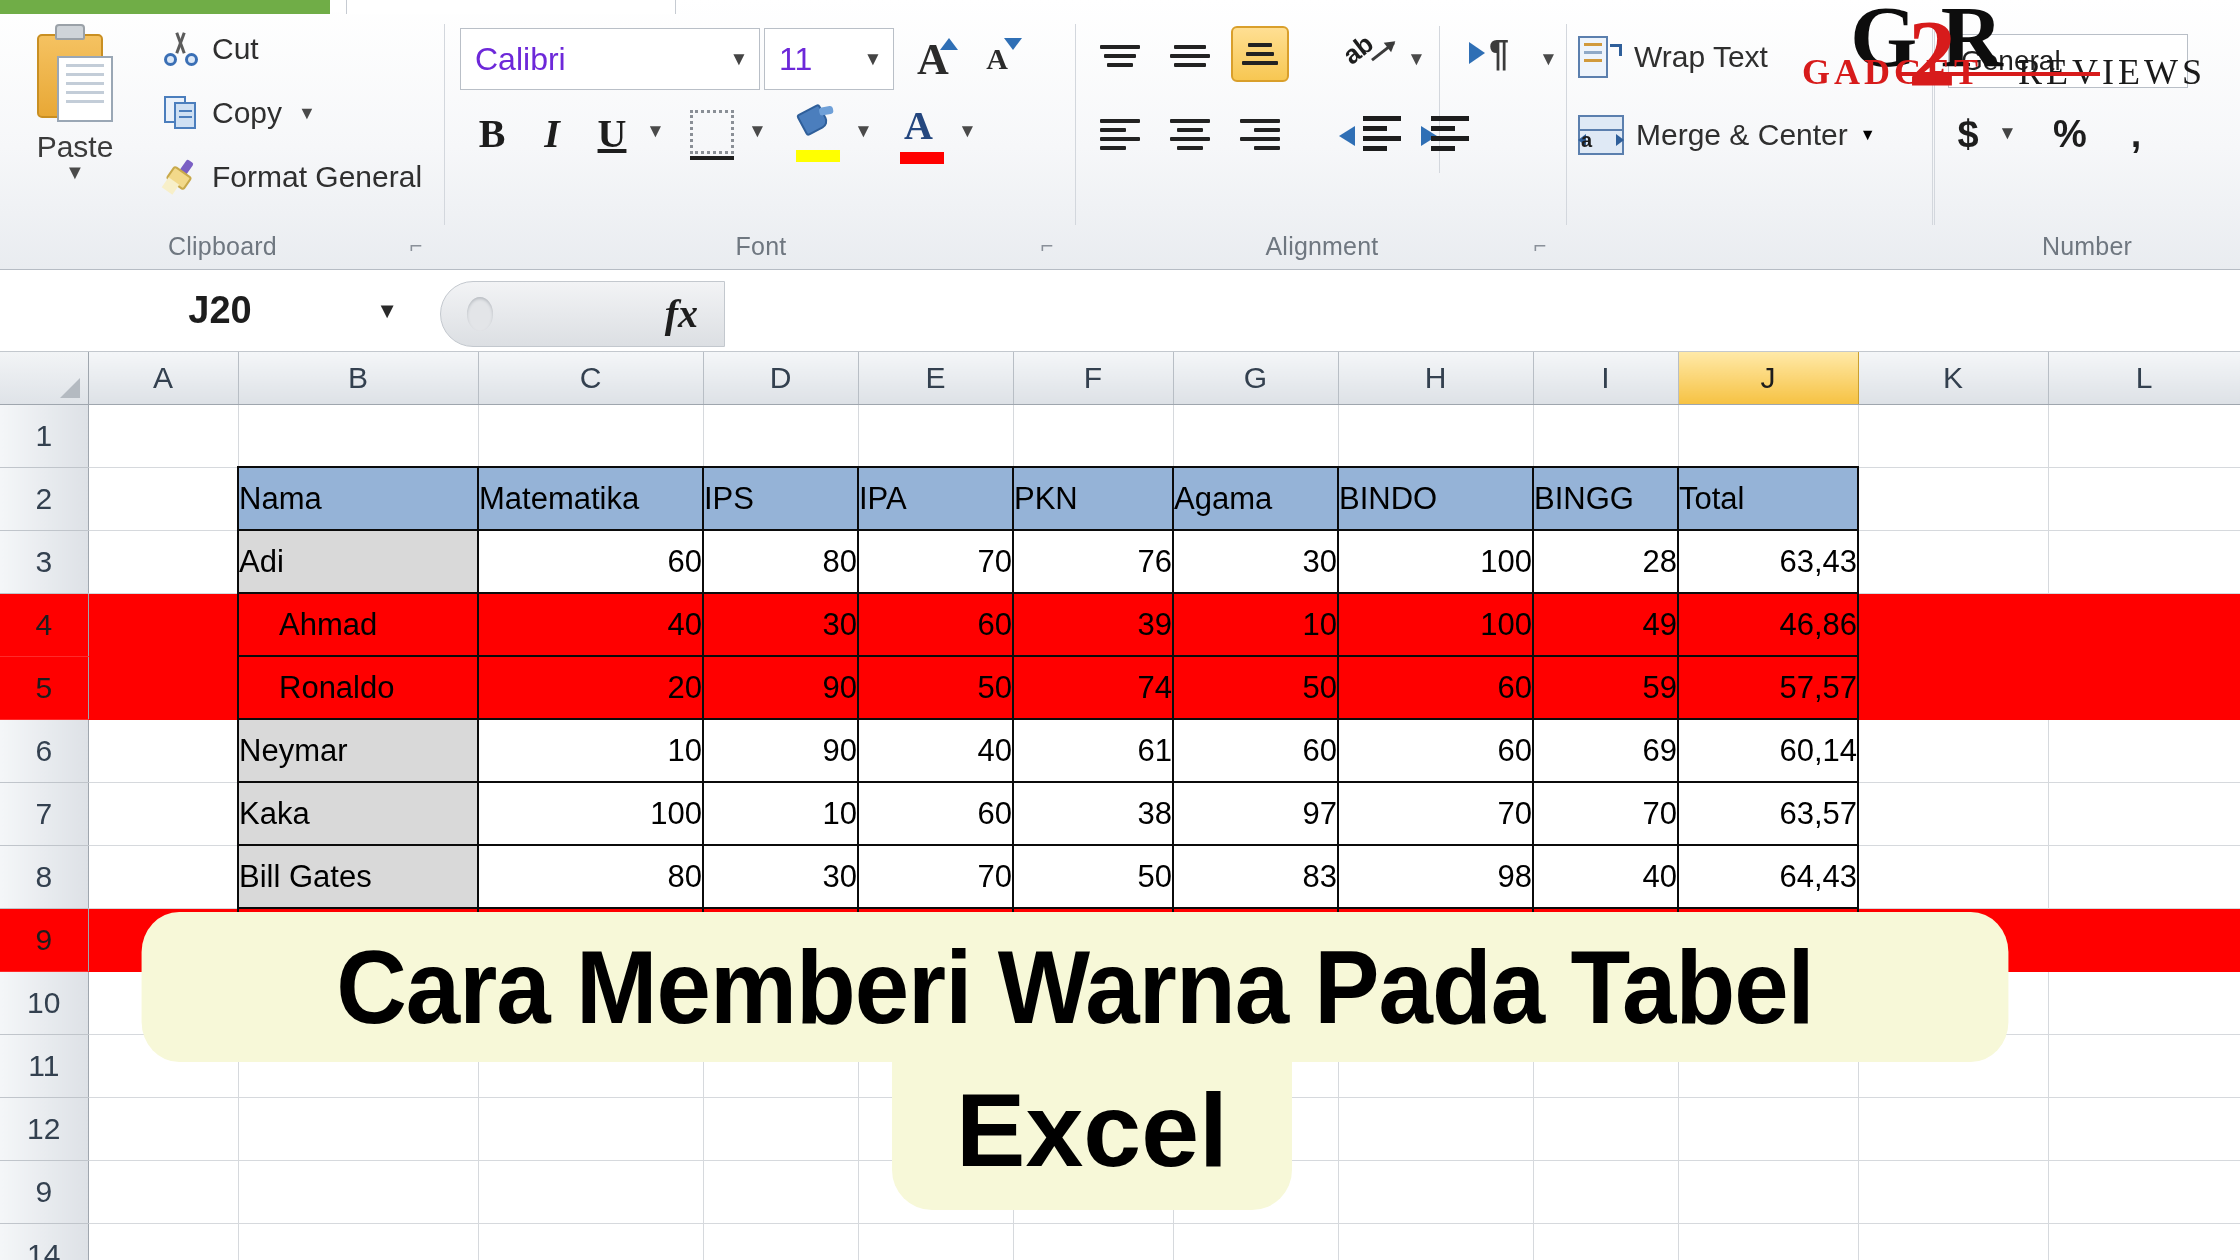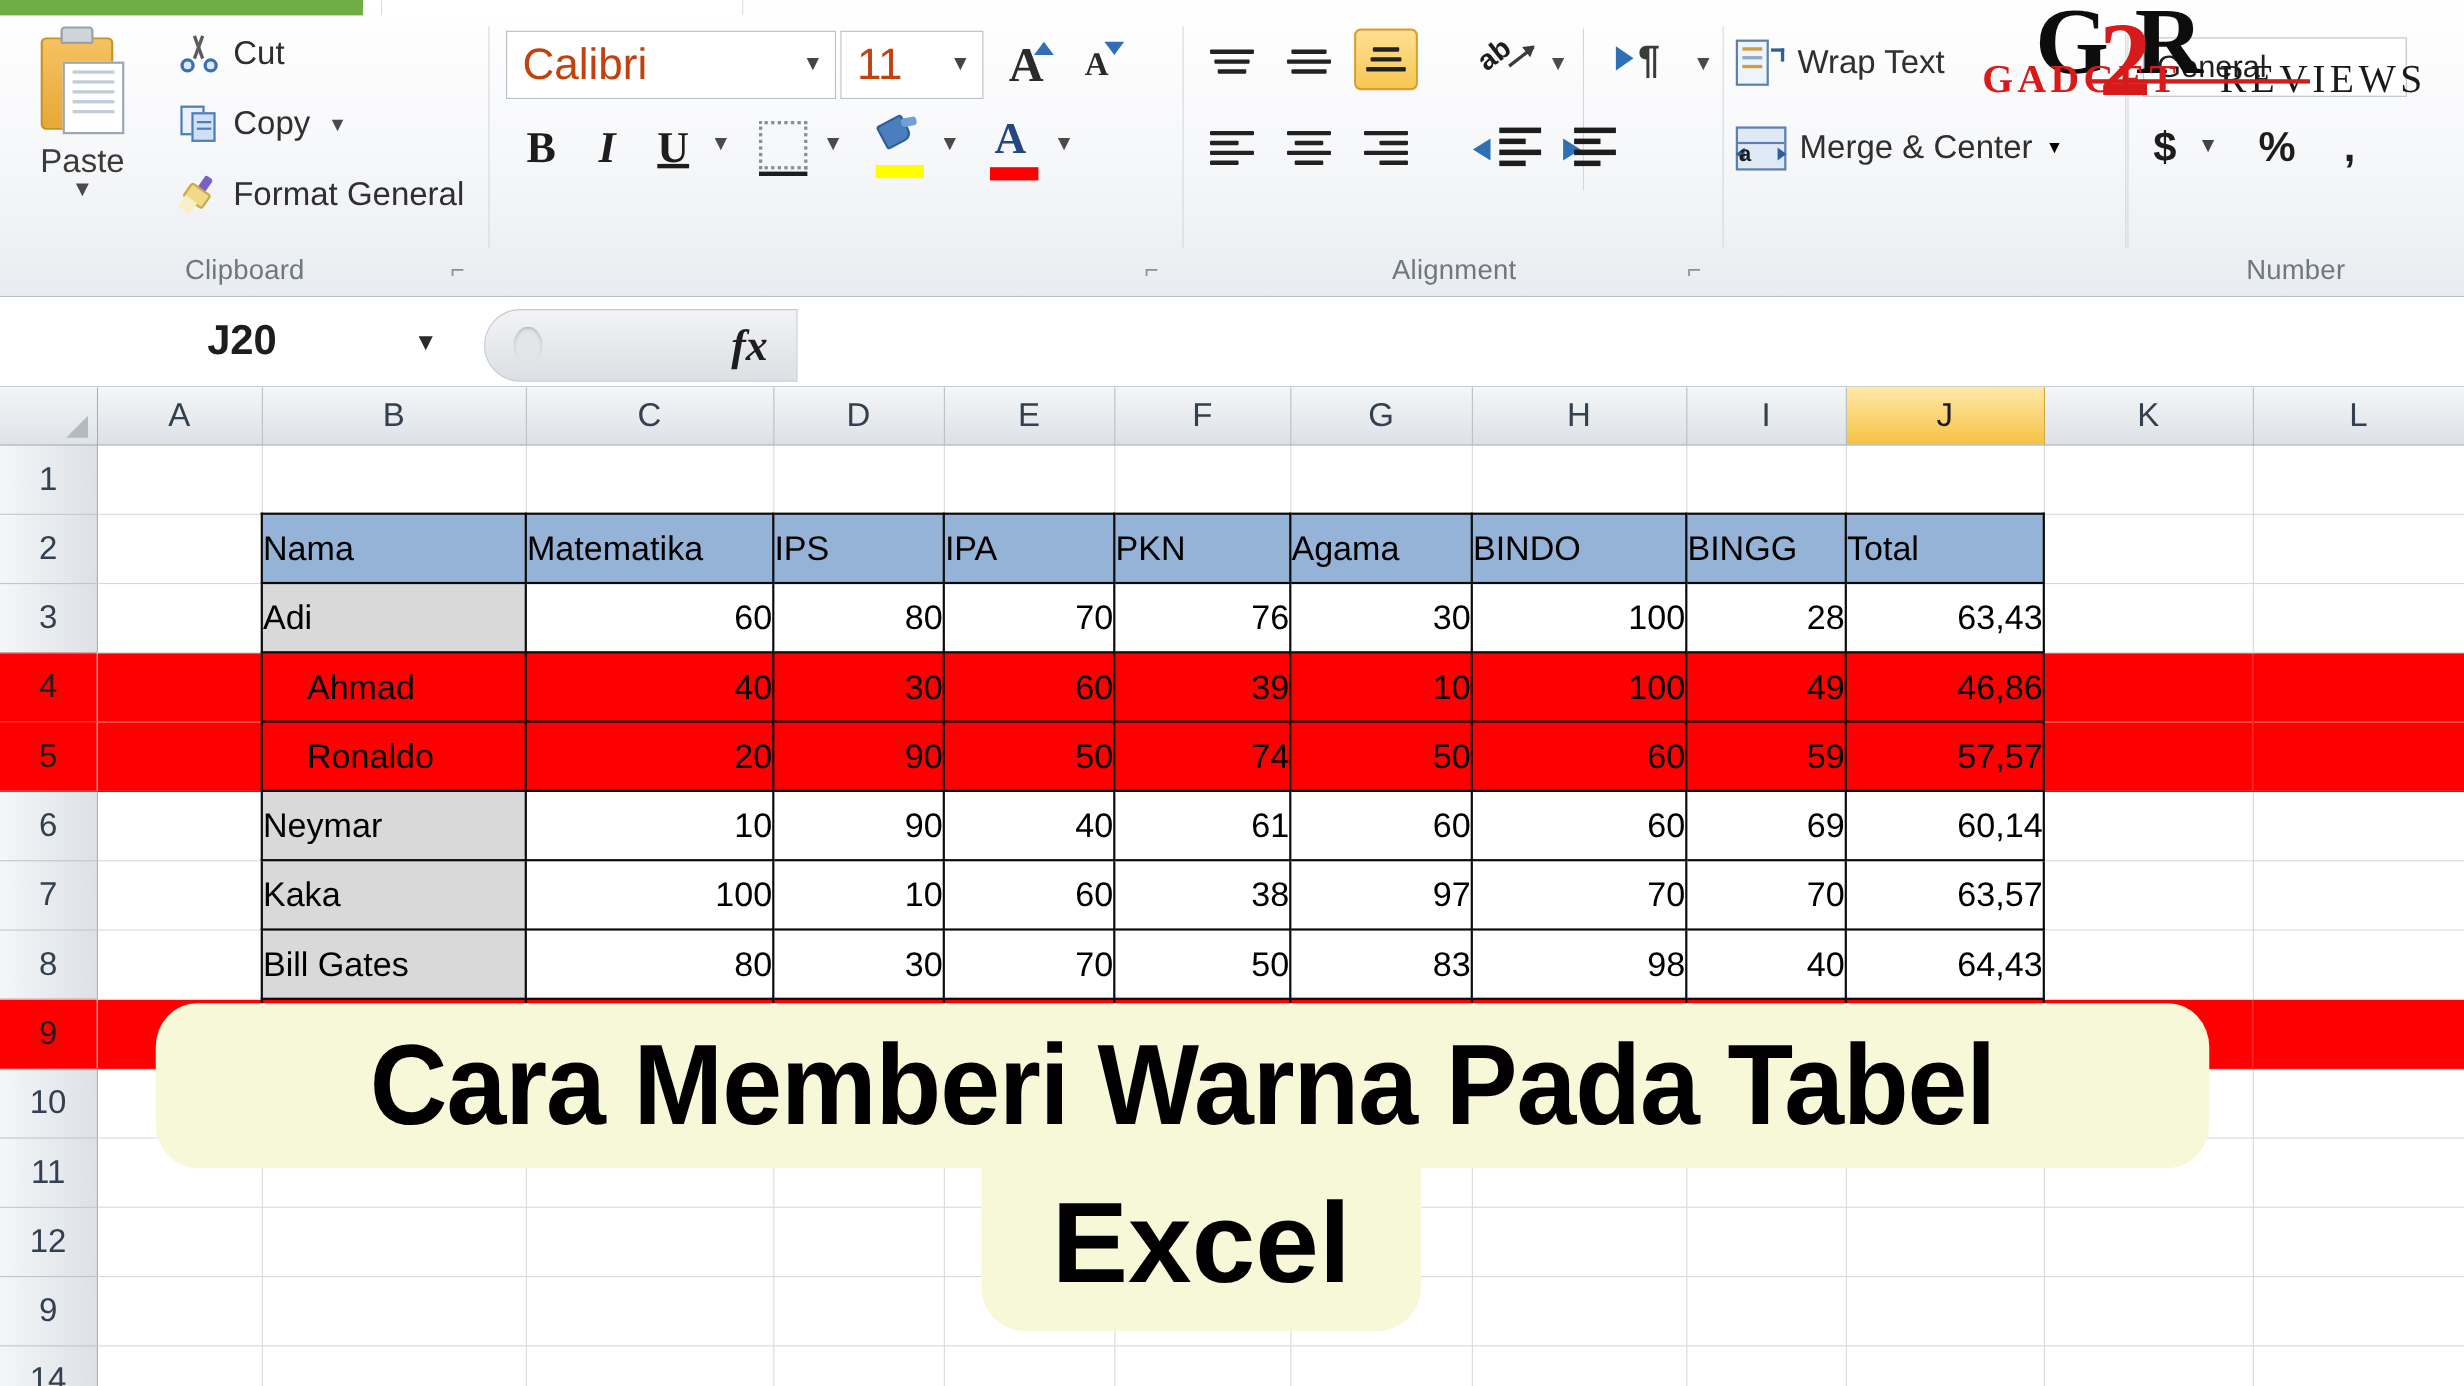--- a/index.html
+++ b/index.html
@@ -116,21 +116,21 @@
     position: absolute; left: 2px; top: 22px; width: 13px; height: 12px;
     background: #f7efc9; transform: rotate(35deg);
   }
 
   
   #g-font { left: 446px; width: 630px; }
   .fbox {
     position: absolute; background: #ffffff; border: 1px solid #b9bfc7;
     display: flex; align-items: center; cursor: text;
   }
-  .fbox .txt { font-size: 40px; color: #c2410c; padding-left: 14px; flex: 1; }
+  .fbox .txt { font-size: 32px; color: #6d28d9; padding-left: 14px; flex: 1; }
   .fbox .dd { width: 40px; text-align: center; font-size: 19px; color: #444; }
   #font-name-box { left: 14px; top: 14px; width: 300px; height: 62px; }
   #font-size-box { left: 318px; top: 14px; width: 130px; height: 62px; }
 
   .grow-a, .shrink-a {
     position: absolute; top: 14px; height: 62px; width: 62px; cursor: pointer;
     display: flex; align-items: center; justify-content: center;
   }
   .grow-a { left: 456px; } .shrink-a { left: 520px; }
   .grow-a .A { font-size: 44px; font-family: "Liberation Serif", serif; font-weight: bold; color: #2b2b2b;}
@@ -447,20 +447,21 @@
           <span class="swatch" style="background:#ffff00"></span>
         </div>
         <div class="mini-caret" style="left:408px;">▼</div>
 
         <div class="ic-fontcolor">
           <span class="A">A</span>
           <span class="swatch" style="background:#ff0000"></span>
         </div>
         <div class="mini-caret" style="left:512px;">▼</div>
 
+        <div class="group-label">Font</div>
         <div class="dlg-launcher" style="right:16px;">⌐</div>
         <div class="group-sep" style="right:0;"></div>
       </div>
 
       <div class="group" id="g-align">
         <div class="albtn" style="left:14px;top:14px;">
           <span class="w100"></span>
             <span class="w80 mx-auto"></span>
             <span class="w65 mx-auto"></span>
         </div>

